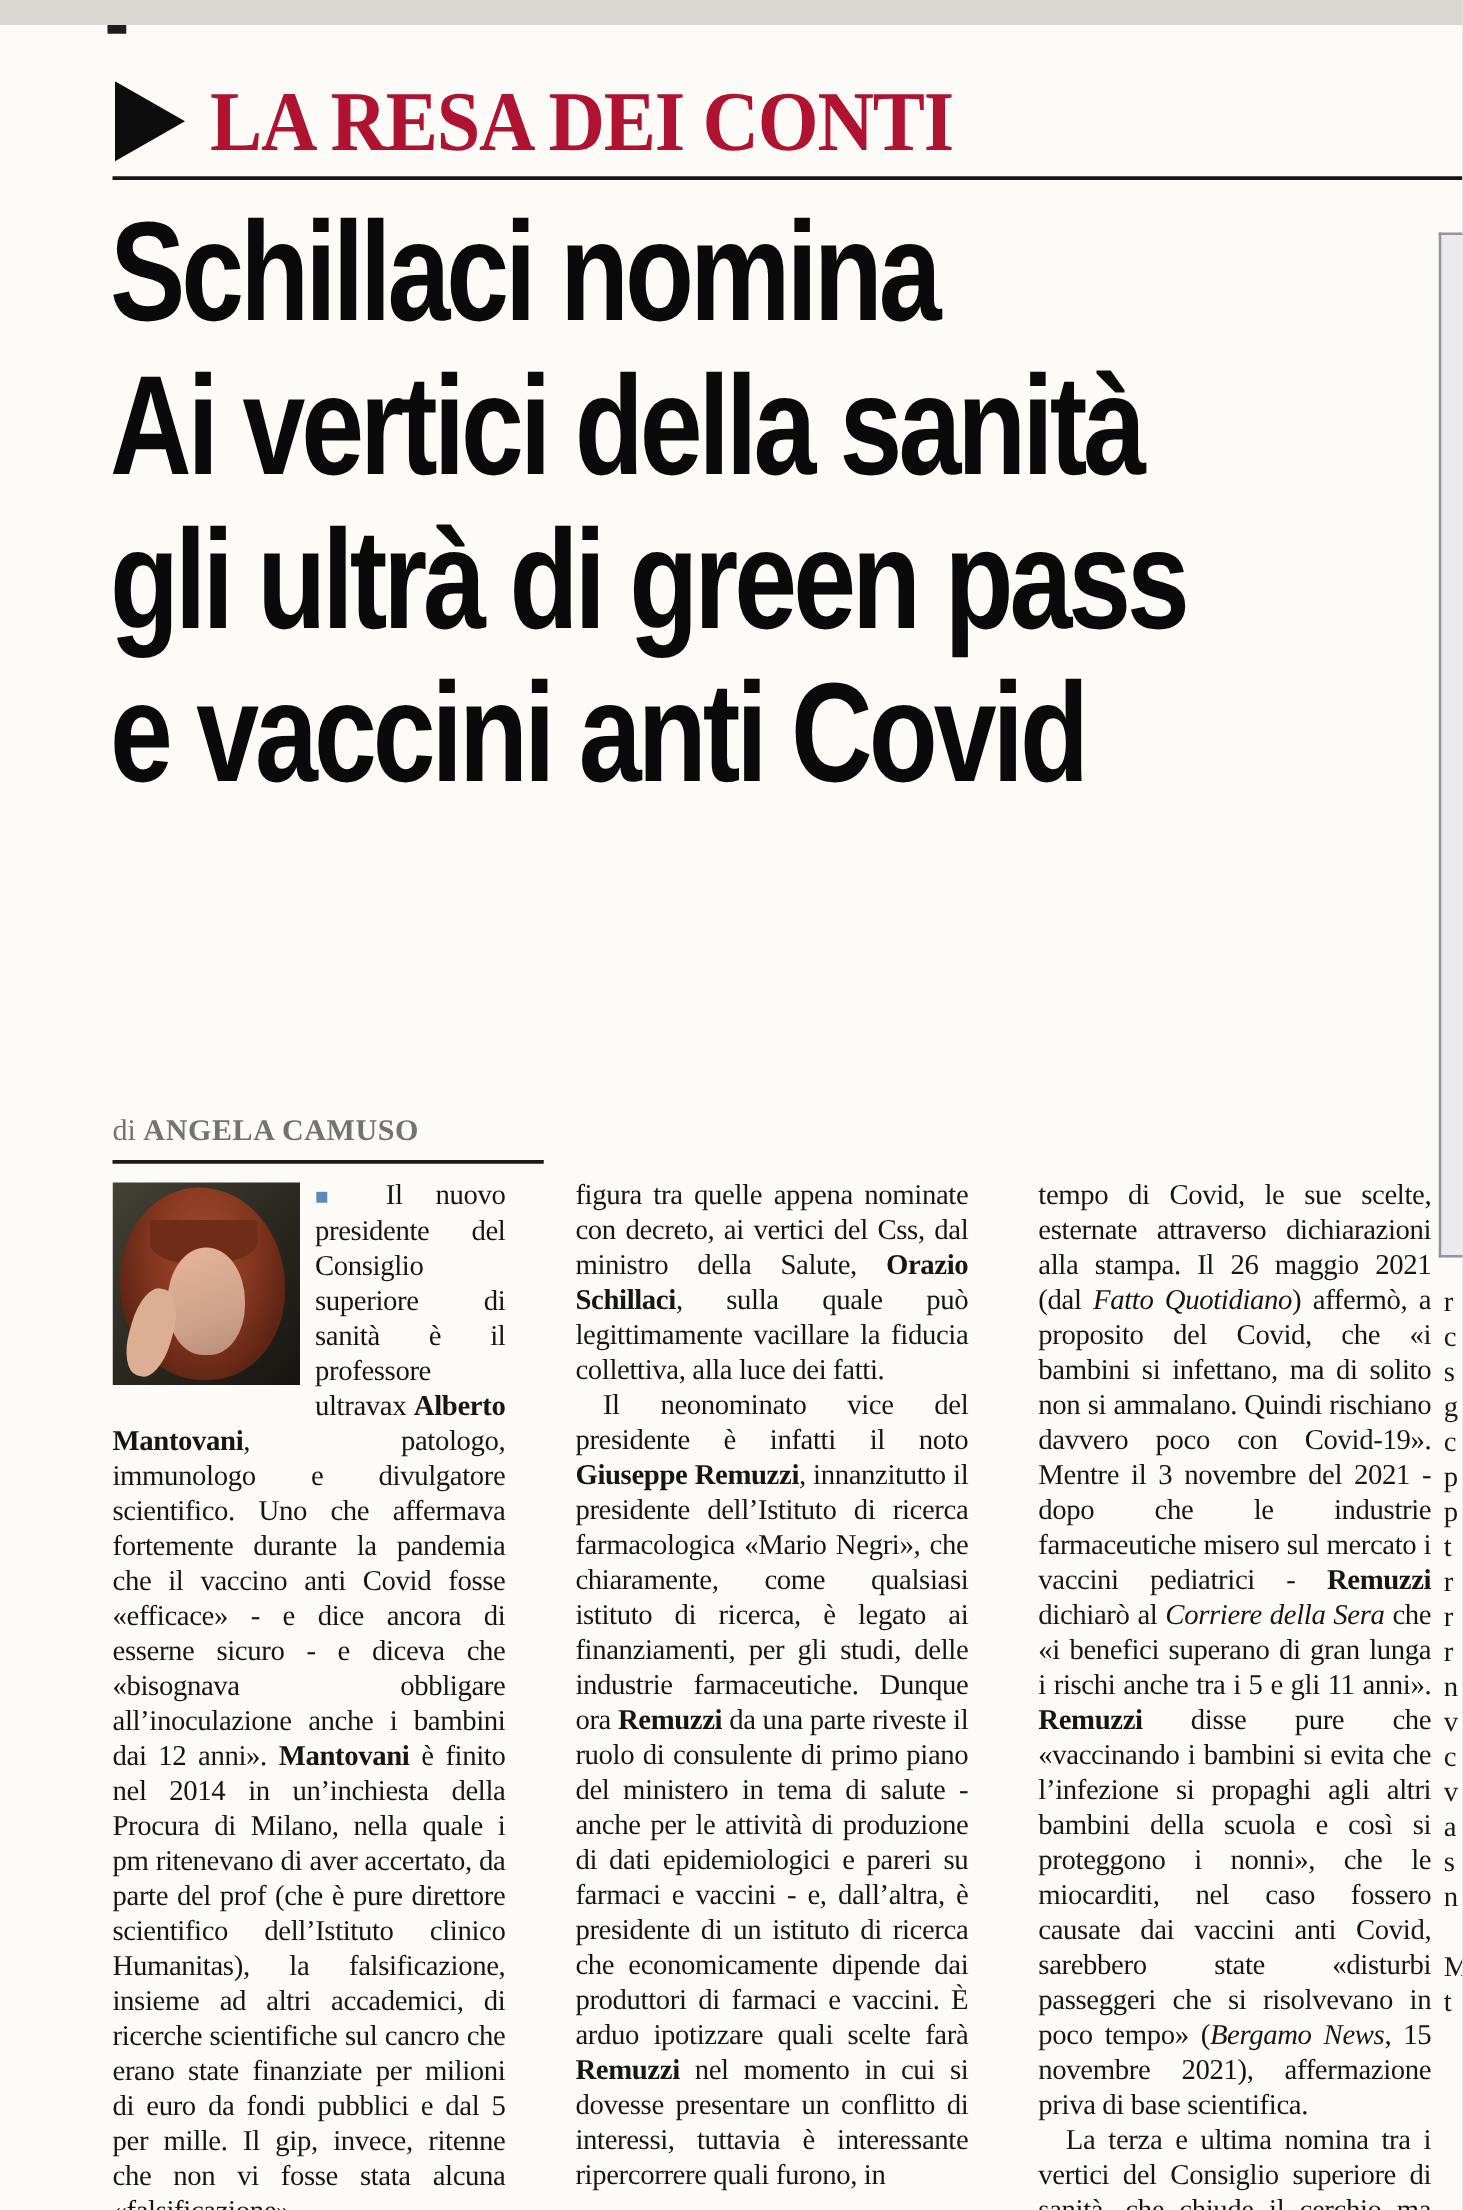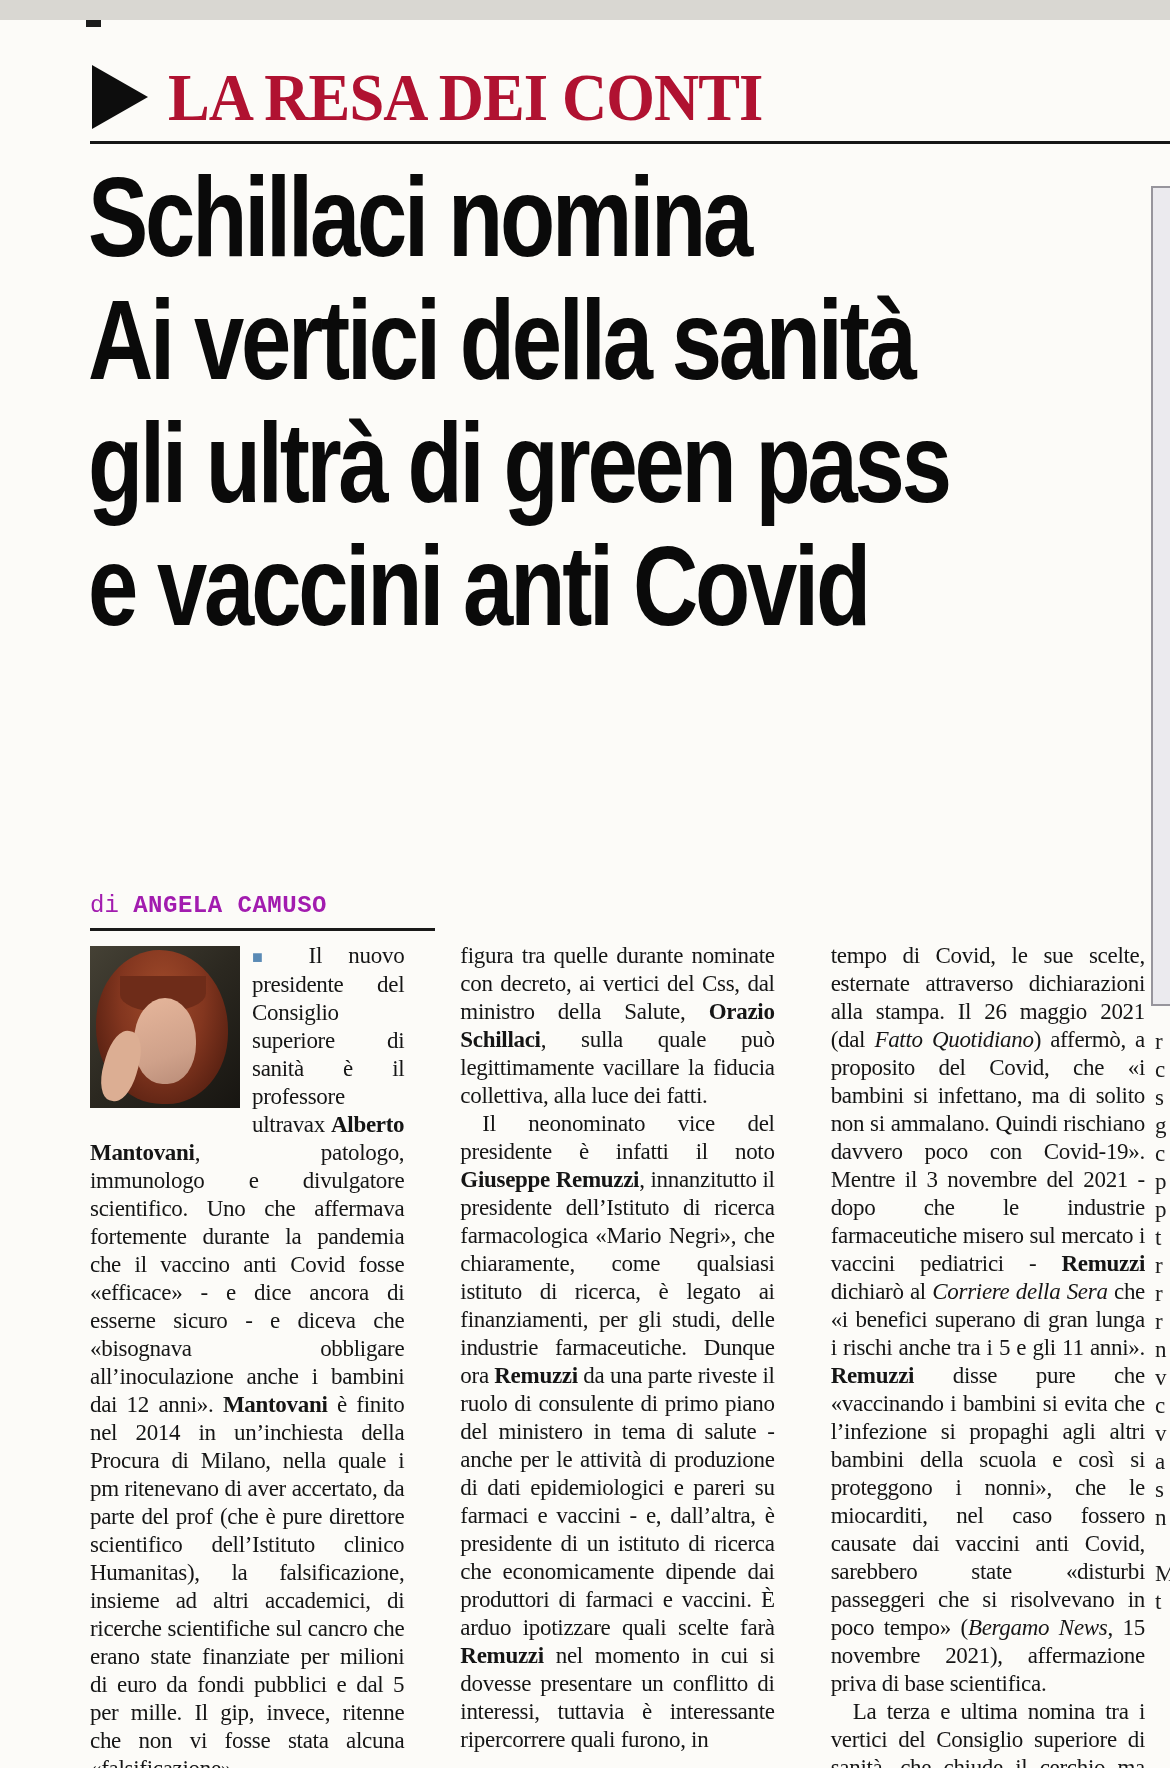--- a/index.html
+++ b/index.html
@@ -27,22 +27,22 @@
   .hl-line > span { display:inline-block; font-family:"Liberation Sans", sans-serif;
     font-weight:bold; font-size:113px; letter-spacing:-4px; color:#0a0a0a;
     transform:scaleX(.80); transform-origin:0 60%; }
 
   
   .subhead { position:absolute; left:90px; top:726px; width:1055px;
     font-size:37px; line-height:45px; letter-spacing:-.4px; color:#101010; }
 
   
   .byline { position:absolute; left:90px; top:872px; width:345px; padding-bottom:9px;
-    border-bottom:3px solid #1a1a1a; font-family:Liberation Mono, monospace;
-    font-size:24px; color:#a21caf; }
+    border-bottom:3px solid #1a1a1a; font-family:Liberation Serif, serif;
+    font-size:24px; color:#737373; }
   .byline .author { font-weight:bold; letter-spacing:.5px; }
 
   
   .cols { position:absolute; left:90px; top:922px; width:1055px; height:846px;
     display:flex; gap:56px; overflow:hidden; }
   .col { flex:1; font-size:23px; line-height:28px; letter-spacing:-.3px;
     text-align:justify; color:#151515; }
   .para { margin:0; }
   .para.indent { text-indent:22px; }
   .bullet { color:#5a8ab5; font-size:18px; }
@@ -102,21 +102,21 @@
       <div class="photo">
         <div class="hair"></div>
         <div class="fringe"></div>
         <div class="face"></div>
         <div class="hand"></div>
       </div>
     <p class="para"><span class="bullet">■ </span><span>Il nuovo presidente del Consiglio superiore di sanità è il professore ultravax </span><span class="b">Alberto Mantovani</span><span>, patologo, immunologo e divulgatore scientifico. Uno che affermava fortemente durante la pandemia che il vaccino anti Covid fosse «efficace» - e dice ancora di esserne sicuro - e diceva che «bisognava obbligare all’inoculazione anche i bambini dai 12 anni». </span><span class="b">Mantovani</span><span> è finito nel 2014 in un’inchiesta della Procura di Milano, nella quale i pm ritenevano di aver accertato, da parte del prof (che è pure direttore scientifico dell’Istituto clinico Humanitas), la falsificazione, insieme ad altri accademici, di ricerche scientifiche sul cancro che erano state finanziate per milioni di euro da fondi pubblici e dal 5 per mille. Il gip, invece, ritenne che non vi fosse stata alcuna «falsificazione».</span></p>
         <p class="para indent"><span>Ma </span><span class="b">Mantovani</span><span> non è l’unica</span></p>
       </div>
     <div class="col" id="col1">
-        <p class="para"><span>figura tra quelle durante nominate con decreto, ai vertici del Css, dal ministro della Salute, </span><span class="b">Orazio Schillaci</span><span>, sulla quale può legittimamente vacillare la fiducia collettiva, alla luce dei fatti.</span></p>
+        <p class="para"><span>figura tra quelle appena nominate con decreto, ai vertici del Css, dal ministro della Salute, </span><span class="b">Orazio Schillaci</span><span>, sulla quale può legittimamente vacillare la fiducia collettiva, alla luce dei fatti.</span></p>
         <p class="para indent"><span>Il neonominato vice del presidente è infatti il noto </span><span class="b">Giuseppe Remuzzi</span><span>, innanzitutto il presidente dell’Istituto di ricerca farmacologica «Mario Negri», che chiaramente, come qualsiasi istituto di ricerca, è legato ai finanziamenti, per gli studi, delle industrie farmaceutiche. Dunque ora </span><span class="b">Remuzzi</span><span> da una parte riveste il ruolo di consulente di primo piano del ministero in tema di salute - anche per le attività di produzione di dati epidemiologici e pareri su farmaci e vaccini - e, dall’altra, è presidente di un istituto di ricerca che economicamente dipende dai produttori di farmaci e vaccini. È arduo ipotizzare quali scelte farà </span><span class="b">Remuzzi</span><span> nel momento in cui si dovesse presentare un conflitto di interessi, tuttavia è interessante ripercorrere quali furono, in</span></p>
       </div>
     <div class="col" id="col2">
         <p class="para"><span>tempo di Covid, le sue scelte, esternate attraverso dichiarazioni alla stampa. Il 26 maggio 2021 (dal </span><span class="i">Fatto Quotidiano</span><span>) affermò, a proposito del Covid, che «i bambini si infettano, ma di solito non si ammalano. Quindi rischiano davvero poco con Covid-19». Mentre il 3 novembre del 2021 - dopo che le industrie farmaceutiche misero sul mercato i vaccini pediatrici - </span><span class="b">Remuzzi</span><span> dichiarò al </span><span class="i">Corriere della Sera</span><span> che «i benefici superano di gran lunga i rischi anche tra i 5 e gli 11 anni». </span><span class="b">Remuzzi</span><span> disse pure che «vaccinando i bambini si evita che l’infezione si propaghi agli altri bambini della scuola e così si proteggono i nonni», che le miocarditi, nel caso fossero causate dai vaccini anti Covid, sarebbero state «disturbi passeggeri che si risolvevano in poco tempo» (</span><span class="i">Bergamo News</span><span>, 15 novembre 2021), affermazione priva di base scientifica.</span></p>
         <p class="para indent"><span>La terza e ultima nomina tra i vertici del Consiglio superiore di sanità, che chiude il cerchio ma non cambia la situazione, è quella di </span><span class="b">Annama-</span></p>
       </div>
   </div>
 
   <div class="adjacent-box"></div>
   <div class="edge-frags" id="edgeFrags">

